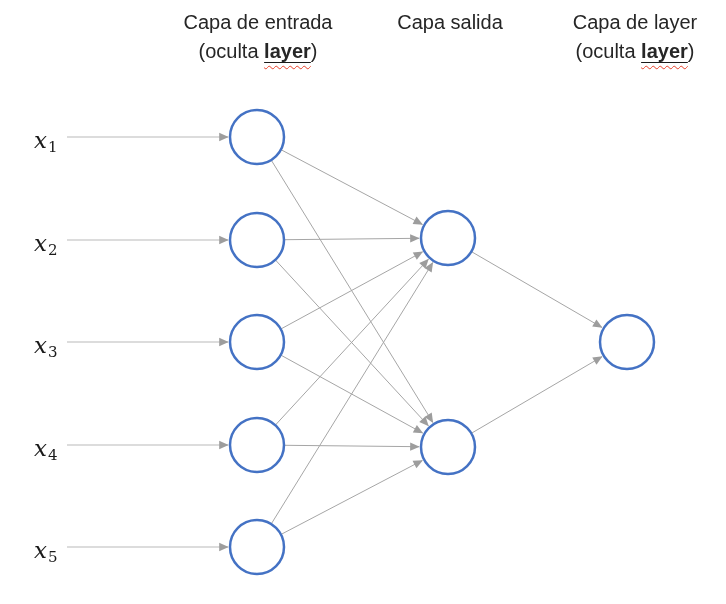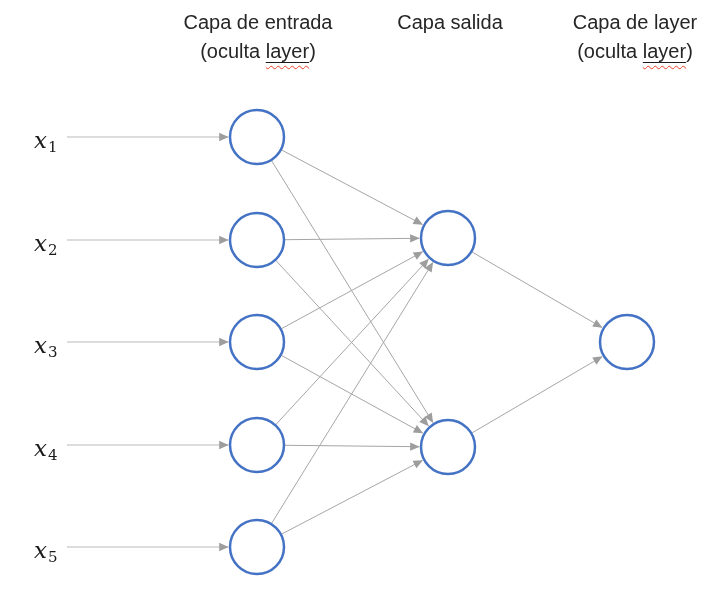--- a/index.html
+++ b/index.html
@@ -26,20 +26,21 @@
     text-decoration: underline wavy #e8402a;
     text-decoration-thickness: 1px;
     text-underline-offset: 7px;
     text-decoration-skip-ink: none;
   }
   .ul {
     text-decoration: underline solid #1a1a1a;
     text-decoration-thickness: 1.3px;
     text-underline-offset: 4px;
     text-decoration-skip-ink: none;
+    font-weight: bold;
   }
   .x-label {
     position: absolute;
     left: 34px;
     width: 34px;
     height: 32px;
     display: flex;
     align-items: center;
     font-family: "DejaVu Serif", serif;
     font-style: italic;

